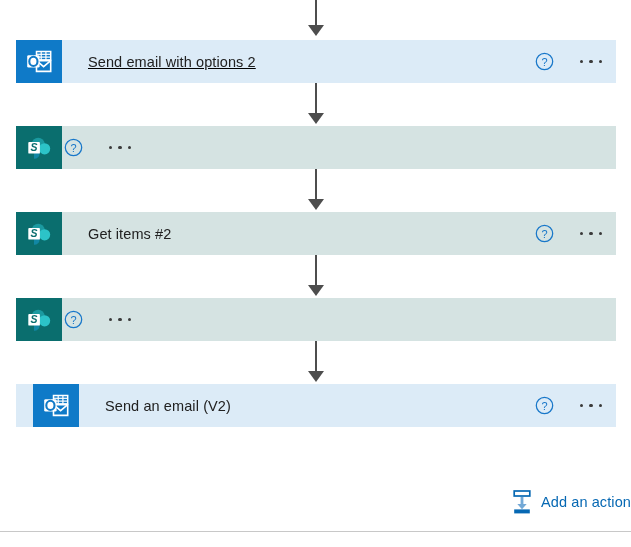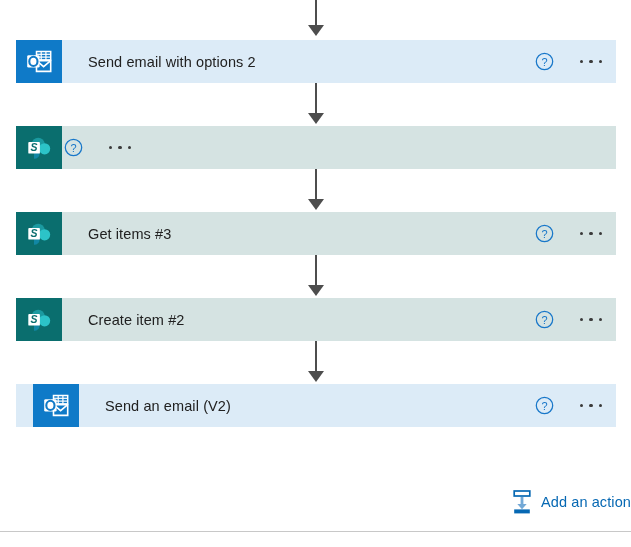--- a/index.html
+++ b/index.html
@@ -133,21 +133,21 @@
   <div class="connector" style="top:255px;height:43px;">
     <div class="stem" style="height:32px;"></div>
     <div class="head" style="top:30px;"></div>
   </div>
 
   <div class="connector" style="top:341px;height:43px;">
     <div class="stem" style="height:32px;"></div>
     <div class="head" style="top:30px;"></div>
   </div>
 
-  <div class="card outlook" style="top:40px;">
+  <div class="card outlook" style="top:40px;text-decoration:underline;">
     <div class="icon-tile outlook">
       <svg width="26" height="24" viewBox="0 0 26 24" aria-hidden="true">
         <rect x="10.5" y="1.5" width="14.2" height="8.4" fill="none" stroke="#ffffff" stroke-width="1.5"></rect>
         <line x1="10.5" y1="4.3" x2="24.7" y2="4.3" stroke="#ffffff" stroke-width="1.2"></line>
         <line x1="15.2" y1="1.5" x2="15.2" y2="9.9" stroke="#ffffff" stroke-width="1.2"></line>
         <line x1="19.9" y1="1.5" x2="19.9" y2="9.9" stroke="#ffffff" stroke-width="1.2"></line>
         <line x1="10.5" y1="7.1" x2="24.7" y2="7.1" stroke="#ffffff" stroke-width="1.2"></line>
         <path d="M10.5 10.6 L24.7 10.6 L24.7 21.4 L10.5 21.4 Z" fill="#0f7ac8" stroke="#ffffff" stroke-width="1.6"></path>
         <path d="M10.5 10.6 L17.6 16.6 L24.7 10.6" fill="none" stroke="#ffffff" stroke-width="1.6"></path>
         <rect x="1.2" y="5.2" width="12.4" height="12.4" rx="1.4" fill="#ffffff"></rect>
@@ -194,21 +194,21 @@
   <div class="card sharepoint" style="top:212px;">
     <div class="icon-tile sharepoint">
       <svg width="26" height="24" viewBox="0 0 26 24" aria-hidden="true">
         <circle cx="12.2" cy="8.1" r="6.4" fill="#1b9aa0"></circle>
         <circle cx="18.6" cy="12.8" r="5.6" fill="#2cc3c8"></circle>
         <path d="M13.6 17.5a5.3 5.3 0 0 1-5.3 5.3H8V12.2h0.3a5.3 5.3 0 0 1 5.3 5.3z" fill="#1287a4"></path>
         <rect x="2.3" y="6.0" width="11.6" height="11.6" rx="0.9" fill="#ffffff"></rect>
         <text x="8.1" y="15.0" text-anchor="middle" font-family="'Liberation Sans',sans-serif" font-size="10.5" font-weight="bold" font-style="italic" fill="#0a6e6e">S</text>
       </svg>
     </div>
-    <div class="card-title">Get items #3</div>
+    <div class="card-title">Get items #2</div>
     <div class="help-btn">
       <svg width="19" height="19" viewBox="0 0 19 19" aria-hidden="true">
         <circle cx="9.5" cy="9.5" r="8.2" fill="none" stroke="#1877c9" stroke-width="1.25"></circle>
         <text x="9.5" y="13.6" text-anchor="middle" font-family="'Liberation Sans',sans-serif" font-size="11" fill="#1877c9">?</text>
       </svg>
     </div>
     <div class="menu-btn">
       <i></i>
         <i></i>
         <i></i>
@@ -218,21 +218,20 @@
   <div class="card sharepoint" style="top:298px;">
     <div class="icon-tile sharepoint">
       <svg width="26" height="24" viewBox="0 0 26 24" aria-hidden="true">
         <circle cx="12.2" cy="8.1" r="6.4" fill="#1b9aa0"></circle>
         <circle cx="18.6" cy="12.8" r="5.6" fill="#2cc3c8"></circle>
         <path d="M13.6 17.5a5.3 5.3 0 0 1-5.3 5.3H8V12.2h0.3a5.3 5.3 0 0 1 5.3 5.3z" fill="#1287a4"></path>
         <rect x="2.3" y="6.0" width="11.6" height="11.6" rx="0.9" fill="#ffffff"></rect>
         <text x="8.1" y="15.0" text-anchor="middle" font-family="'Liberation Sans',sans-serif" font-size="10.5" font-weight="bold" font-style="italic" fill="#0a6e6e">S</text>
       </svg>
     </div>
-    <div class="card-title">Create item #2</div>
     <div class="help-btn">
       <svg width="19" height="19" viewBox="0 0 19 19" aria-hidden="true">
         <circle cx="9.5" cy="9.5" r="8.2" fill="none" stroke="#1877c9" stroke-width="1.25"></circle>
         <text x="9.5" y="13.6" text-anchor="middle" font-family="'Liberation Sans',sans-serif" font-size="11" fill="#1877c9">?</text>
       </svg>
     </div>
     <div class="menu-btn">
       <i></i>
         <i></i>
         <i></i>

